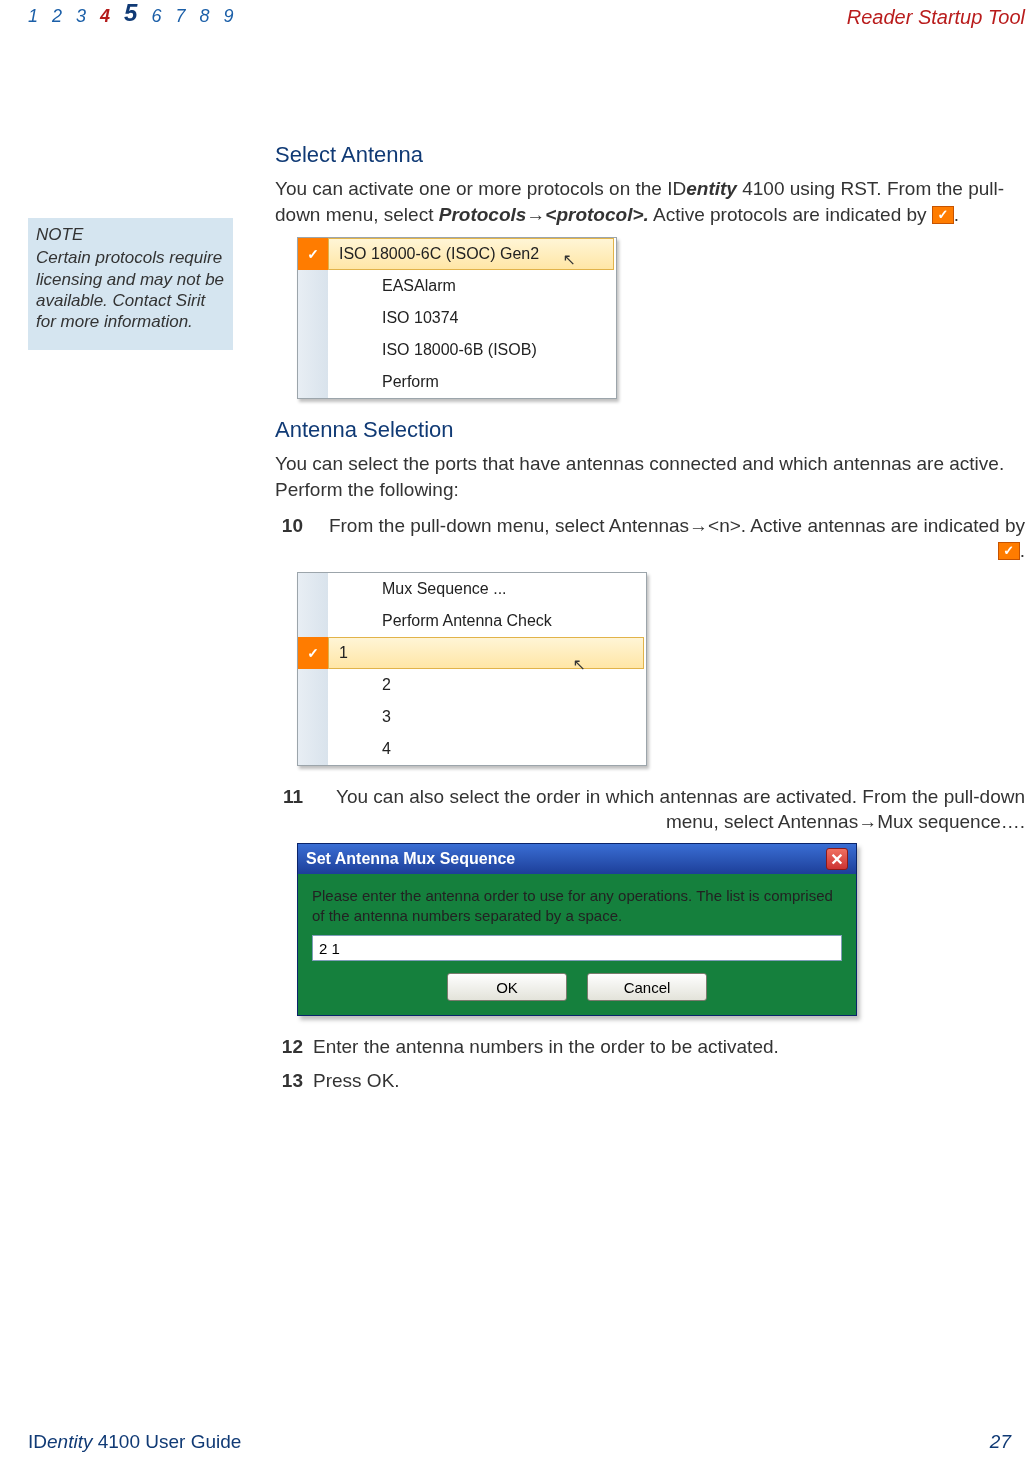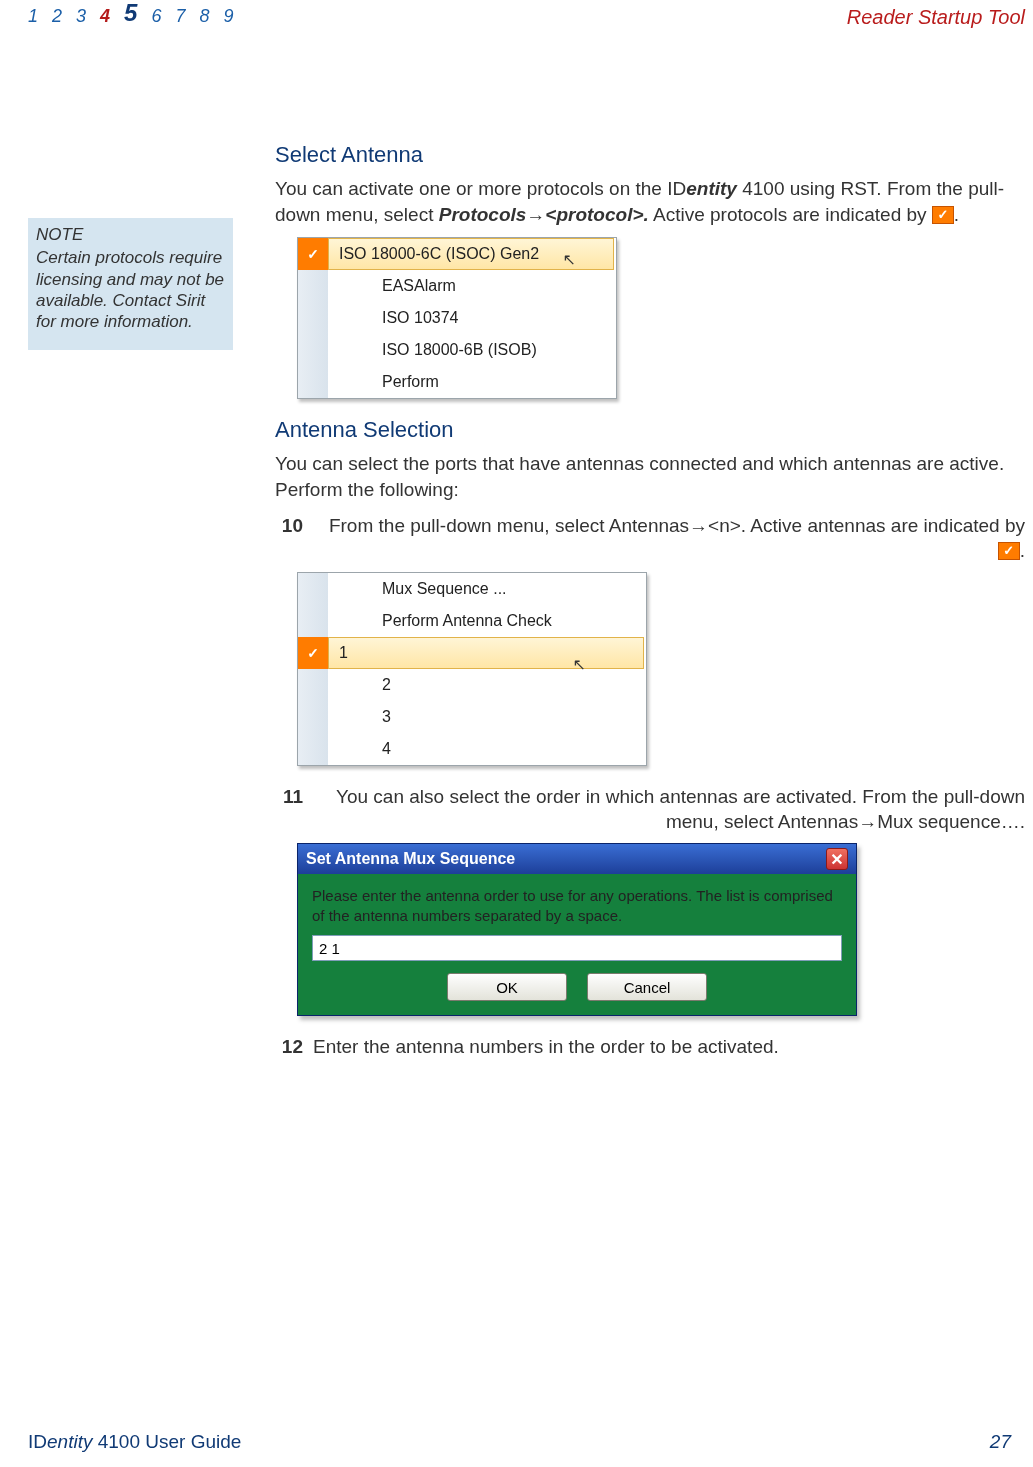--- a/index.html
+++ b/index.html
@@ -314,20 +314,26 @@
         <button class="win-btn">Cancel</button>
       </div>
     </div>
   </div>
 
   <div class="step-row">
     <div class="step-num">12</div>
     <div>Enter the antenna numbers in the order to be activated.</div>
   </div>
 
+  <div class="step-row">
+    <div class="step-num">13</div>
+    <div>
+      <span>Press </span><span class="bold">OK</span><span>.</span>
+    </div>
+  </div>
 
 </div>
 
 <div class="footer">
   <div>
     <span class="ident-plain" style="font-style:normal;">ID</span><span class="ident-word">entity</span><span class="ident-plain" style="font-style:normal;"> 4100 User Guide</span>
   </div>
   <div>27</div>
 </div>
 

